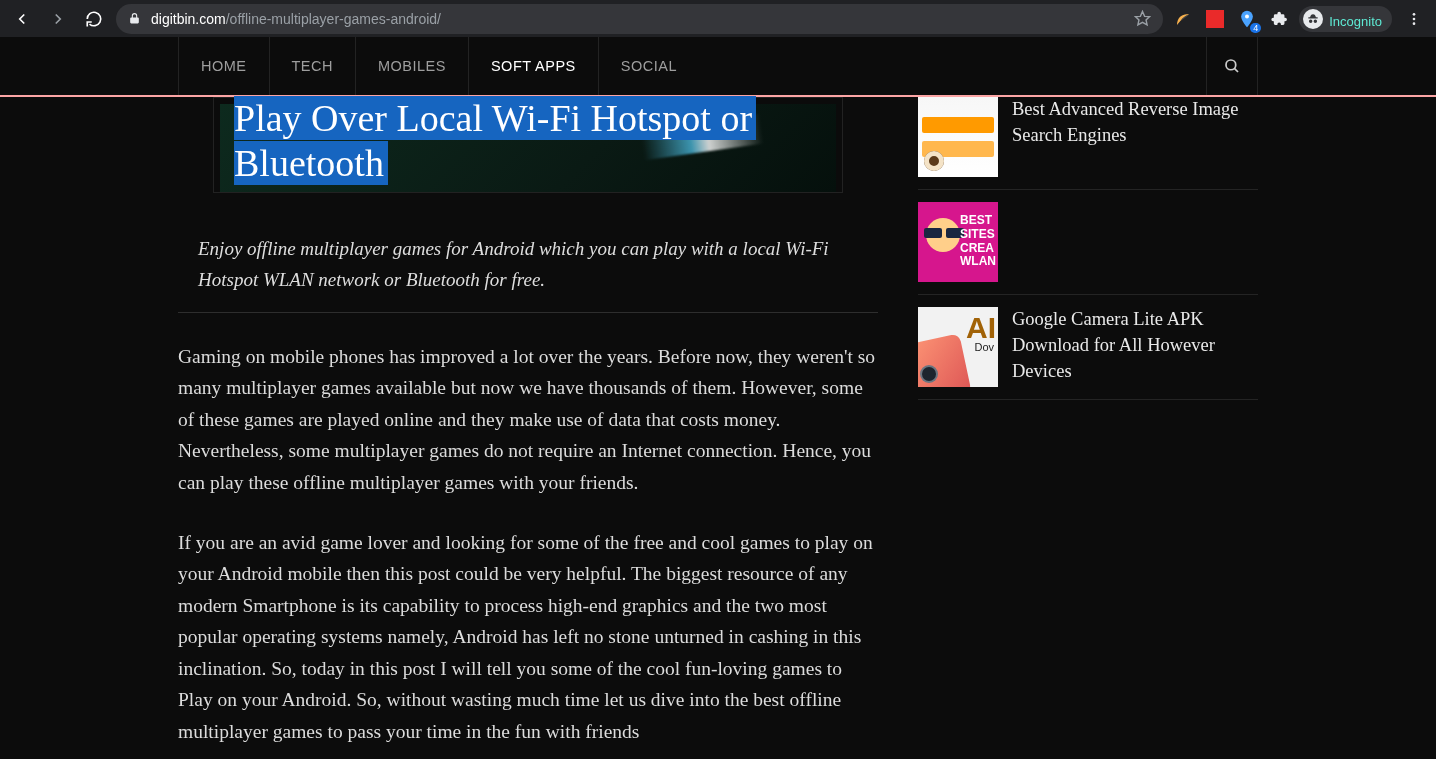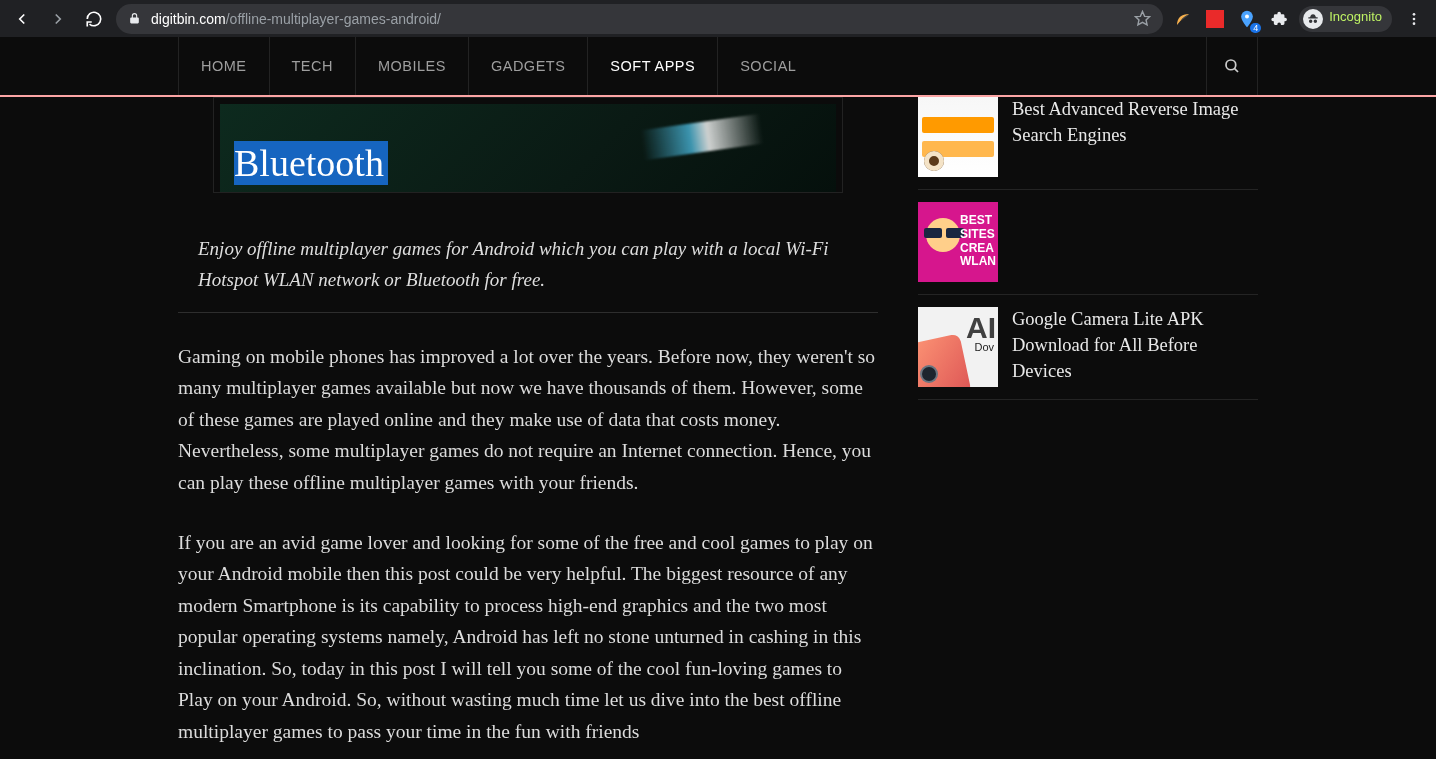--- a/index.html
+++ b/index.html
@@ -45,24 +45,24 @@
   .lock-icon { color: #e8eaed; }
   .star-icon { color: #9aa0a6; margin-left: auto; }
   .ext-icon { width: 24px; height: 24px; display:flex; align-items:center; justify-content:center; position:relative; }
   .red-sq { width: 18px; height: 18px; background: #ea2a2a; }
   .badge {
     position: absolute; bottom: -2px; right: -2px;
     background: #1a73e8; color:#fff; font-size:9px;
     border-radius: 6px; padding: 0 3px;
   }
   .incog-pill {
-    display: flex; align-items: flex-start; gap: 6px;
+    display: flex; align-items: flex-end; gap: 6px;
     background: #35363a; border-radius: 14px;
     padding: 3px 10px 3px 4px;
-    color: #bef264; font-size: 13px;
+    color: #5eead4; font-size: 13px;
   }
   .incog-avatar {
     width: 20px; height: 20px; border-radius: 50%;
     background: #e8eaed; display:flex; align-items:center; justify-content:center;
   }
 
   
   .site-nav {
     background: #0c0c0c;
     border-bottom: 2px solid #fca5a5;
@@ -191,21 +191,21 @@
   }
   .thumb2 .glasses span { flex:1; background:#1a2740; border-radius:2px; }
   .thumb2 .txt {
     position:absolute; right:2px; top:12px; color:#fff; font-weight:800; font-size:12px; line-height:1.15;
     font-family: Arial, sans-serif;
   }
 
   .thumb3 { background:#f2f2f2; }
   .thumb3 .letters {
     position:absolute; top:4px; right:2px;
-    font-family: Arial Black, Arial, sans-serif; font-size:30px; font-weight:900; color:#404040;
+    font-family: Arial Black, Arial, sans-serif; font-size:30px; font-weight:900; color:#a16207;
   }
   .thumb3 .sub {
     position:absolute; top:34px; right:4px;
     font-family: Liberation Sans, sans-serif; font-size:11px; color:#222;
   }
   .thumb3 .phone {
     position:absolute; left:-12px; bottom:-12px; width:60px; height:60px;
     background: linear-gradient(135deg,#f97,#d55); border-radius:8px;
     transform: rotate(-12deg);
   }
@@ -296,23 +296,20 @@
   <div class="nav-inner">
     <div class="nav-item">
         <span>HOME</span>
       </div>
     <div class="nav-item">
         <span>TECH</span>
       </div>
     <div class="nav-item">
         <span>MOBILES</span>
       </div>
-    <div class="nav-item">
-        <span>GADGETS</span>
-      </div>
     <div class="nav-item active">
         <span>SOFT APPS</span>
       </div>
     <div class="nav-item">
         <span>SOCIAL</span>
       </div>
     <div class="search-box">
       <svg width="18" height="18" viewBox="0 0 24 24" fill="none" stroke="currentColor" stroke-width="2.3">
           <circle cx="10.5" cy="10.5" r="6.5"></circle>
           <line x1="20" y1="20" x2="15.2" y2="15.2"></line>
@@ -321,21 +318,21 @@
   </div>
 </div>
 
 <div class="page">
   <div class="main-col">
 
     <div class="hero-box">
       <div class="hero-img">
         <div class="streaks"></div>
         <div class="hero-title">
-          <br>
+          <span class="hl">Play Over Local Wi-Fi Hotspot or</span><br>
           <span class="hl">Bluetooth</span>
         </div>
       </div>
     </div>
 
     <p class="lede">Enjoy offline multiplayer games for Android which you can play with a local Wi-Fi Hotspot WLAN network or Bluetooth for free.</p>
 
     <p class="body-p">Gaming on mobile phones has improved a lot over the years. Before now, they weren't so many multiplayer games available but now we have thousands of them. However, some of these games are played online and they make use of data that costs money. Nevertheless, some multiplayer games do not require an Internet connection. Hence, you can play these offline multiplayer games with your friends.</p>
     <p class="body-p">If you are an avid game lover and looking for some of the free and cool games to play on your Android mobile then this post could be very helpful. The biggest resource of any modern Smartphone is its capability to process high-end graphics and the two most popular operating systems namely, Android has left no stone unturned in cashing in this inclination. So, today in this post I will tell you some of the cool fun-loving games to Play on your Android. So, without wasting much time let us dive into the best offline multiplayer games to pass your time in the fun with friends</p>
 
@@ -364,17 +361,17 @@
       </div>
     </div>
 
     <div class="side-item">
       <div class="thumb thumb3">
         <div class="letters">AI</div>
         <div class="sub">Dov</div>
         <div class="phone"></div>
         <div class="lens"></div>
       </div>
-      <div class="side-title">Google Camera Lite APK Download for All Before Devices</div>
+      <div class="side-title">Google Camera Lite APK Download for All However Devices</div>
     </div>
 
   </div>
 </div>
 
 </body></html>

